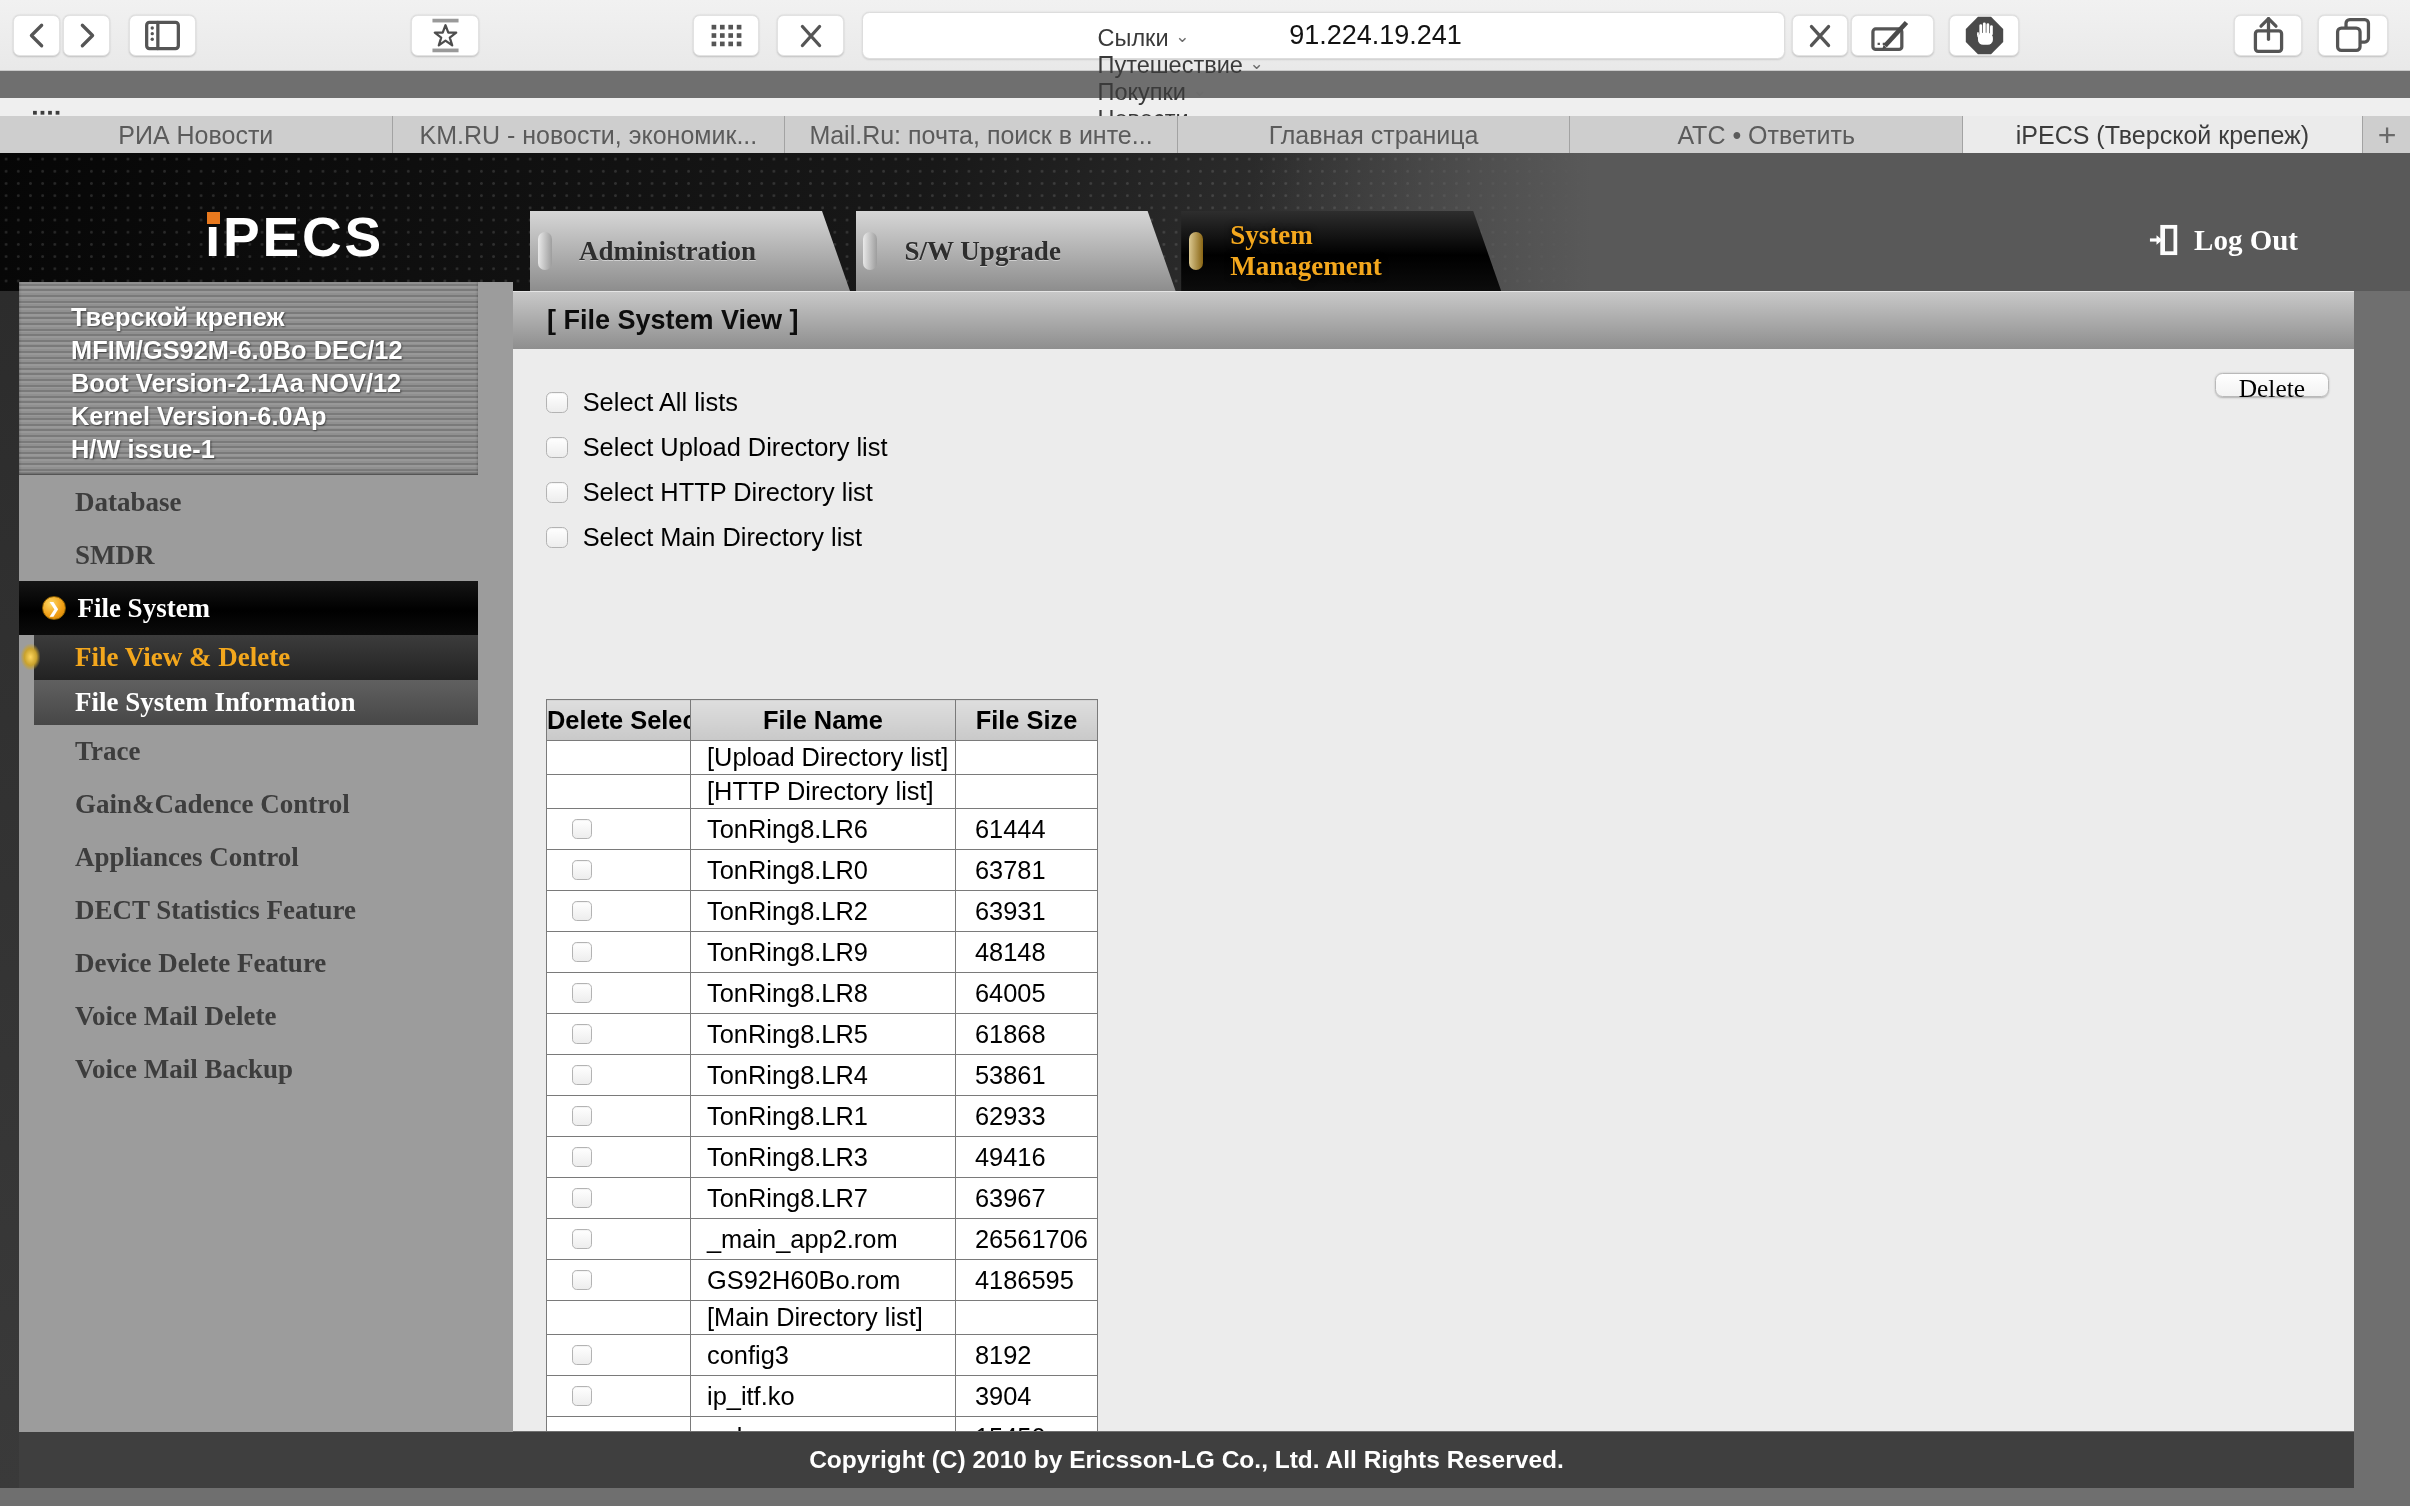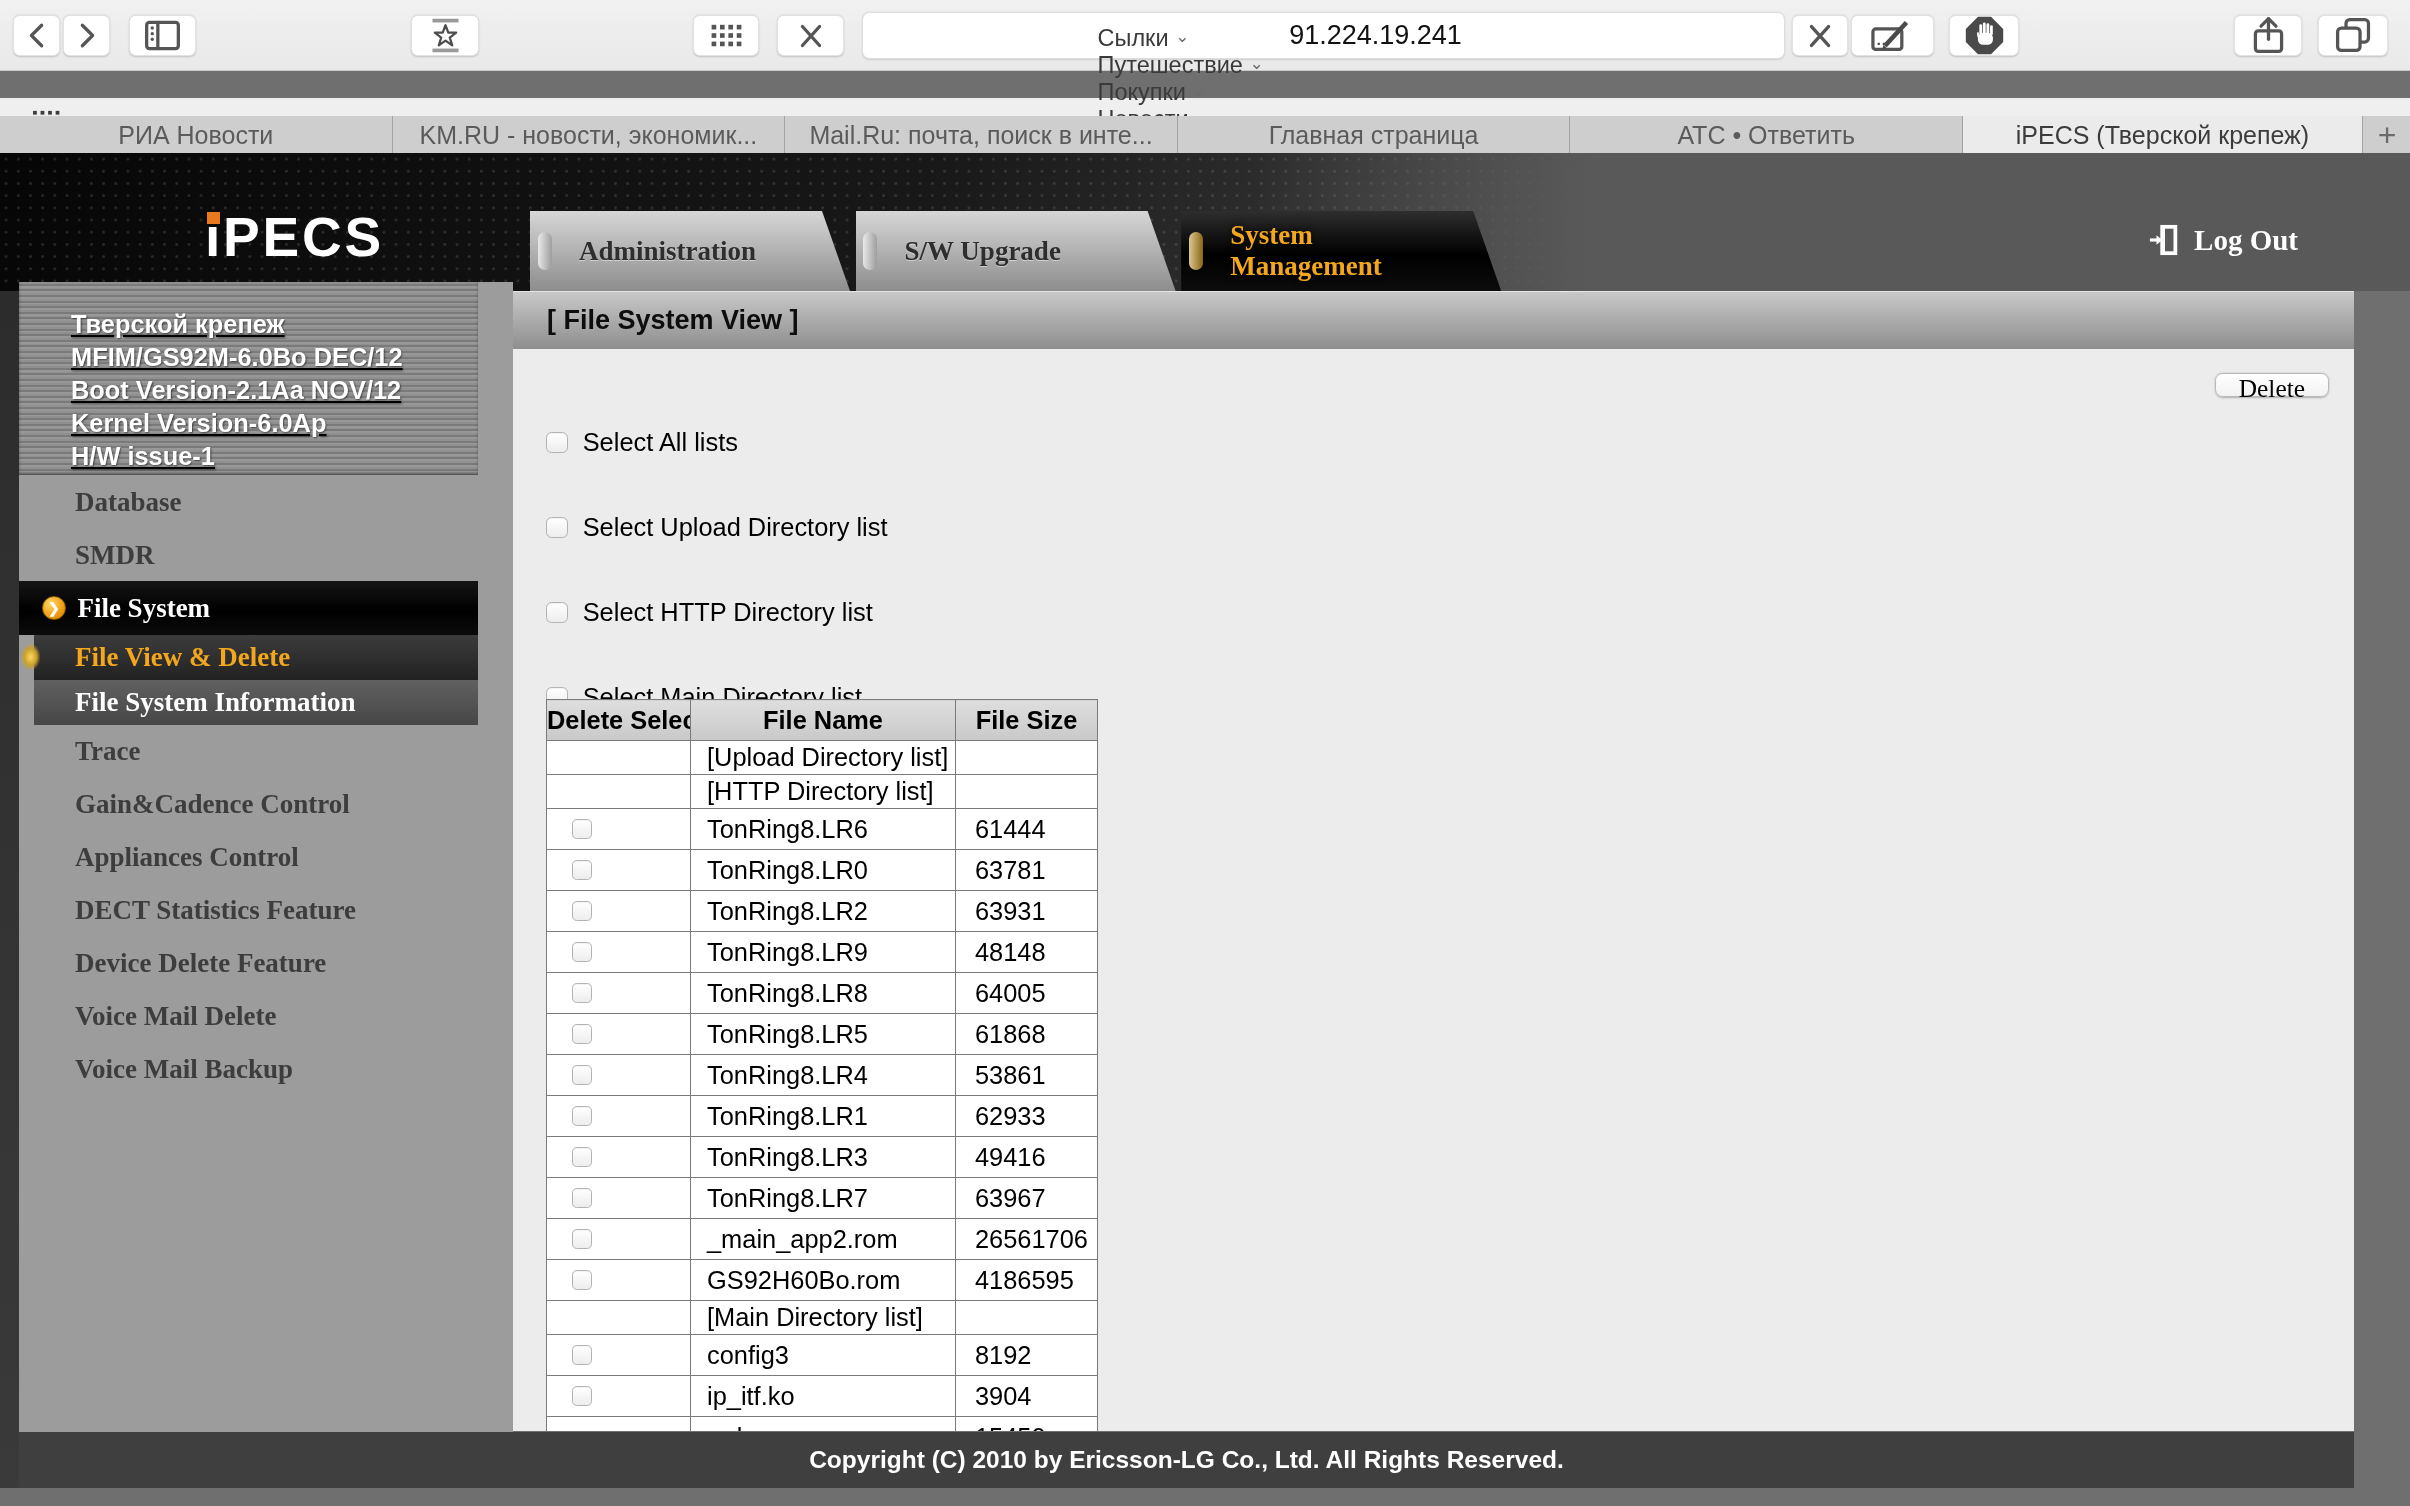--- a/index.html
+++ b/index.html
@@ -64,23 +64,23 @@
 
   .logout { position:absolute; right:113px; top:68px; display:flex; align-items:center; gap:13px;
     color:#fff; font-family:"Liberation Serif",serif; font-weight:bold; font-size:29px; }
 
   
   .left-strip { position:absolute; left:0; top:138px; width:19px; height:1197px;
     background:linear-gradient(180deg,#2c2c2c,#3a3a3a); }
 
   
   .sidebar { position:absolute; left:19px; top:129px; width:494px; height:1150px; background:#9c9c9c; }
-  .sys-info { width:459px; height:193px; padding:26px 0 0 52px;
+  .sys-info { width:459px; height:193px; padding:19px 0 0 52px;
     background:repeating-linear-gradient(180deg,#909090 0 1.9px,#7a7a7a 1.9px 3.8px,#989898 3.8px 5.6px);
-    box-shadow:inset 0 -1.9px 2.8px rgba(0,0,0,.35);text-decoration:underline; }
+    box-shadow:inset 0 -1.9px 2.8px rgba(0,0,0,.35); }
   .sys-line { color:#fff; font-weight:bold; font-size:25.4px; line-height:33px;
     text-shadow:0.9px 0.9px 1.9px rgba(0,0,0,.55); white-space:nowrap; }
 
   .menu-item { width:459px; display:flex; align-items:center; padding-left:56px;
     font-family:"Liberation Serif",serif; font-weight:bold; font-size:27px; color:#3d3d3d; }
   .mi-database { height:54px; }
   .mi-smdr { height:52px; }
   .mi-fs { height:54px; background:linear-gradient(180deg,#151515,#000 55%,#0b0b0b);
     color:#fff; padding-left:22.6px; gap:11.3px; }
   .fs-bullet { width:24.5px; height:24.5px; border-radius:50%; flex:0 0 24.5px;
@@ -95,21 +95,21 @@
   .mi-plain { height:53px; }
 
   
   .content { position:absolute; left:513px; top:138px; width:1841px; height:1140px;
     background:#ececec; overflow:hidden; }
   .title-bar { width:1841px; height:58px; background:linear-gradient(180deg,#c8c8c8,#8e8e8e);
     border-top:0.9px solid #e5e5e5; display:flex; align-items:center; padding-left:34px;
     font-weight:bold; font-size:27px; color:#0d0d0d; }
 
   .chkgroup { position:absolute; left:33px; top:89px; }
-  .chkrow { height:45px; display:flex; align-items:center; gap:15px;margin-top:40px; }
+  .chkrow { height:45px; display:flex; align-items:center; gap:15px; }
   .cbx { width:21.7px; height:21.7px; border-radius:5.6px; border:1.9px solid #b3b3b3;
     background:linear-gradient(#fff,#ededed); box-shadow:inset 0 0.9px 0.9px rgba(0,0,0,.05); flex:0 0 21.7px; }
   .chkrow .lbl { font-size:25.4px; color:#000; }
 
   .delete-btn { position:absolute; right:25.4px; top:82px; height:24px; padding:0 22.6px;
     background:linear-gradient(#fff,#f2f2f2); border:0.9px solid #b9b9b9; border-radius:7.5px;
     box-shadow:0 0.9px 1.9px rgba(0,0,0,.25); font-size:25.4px; color:#000;
     font-family:Liberation Serif, serif; }
 
   .notice { position:absolute; left:28px; top:322px; font-size:25.4px; color:#000; }

